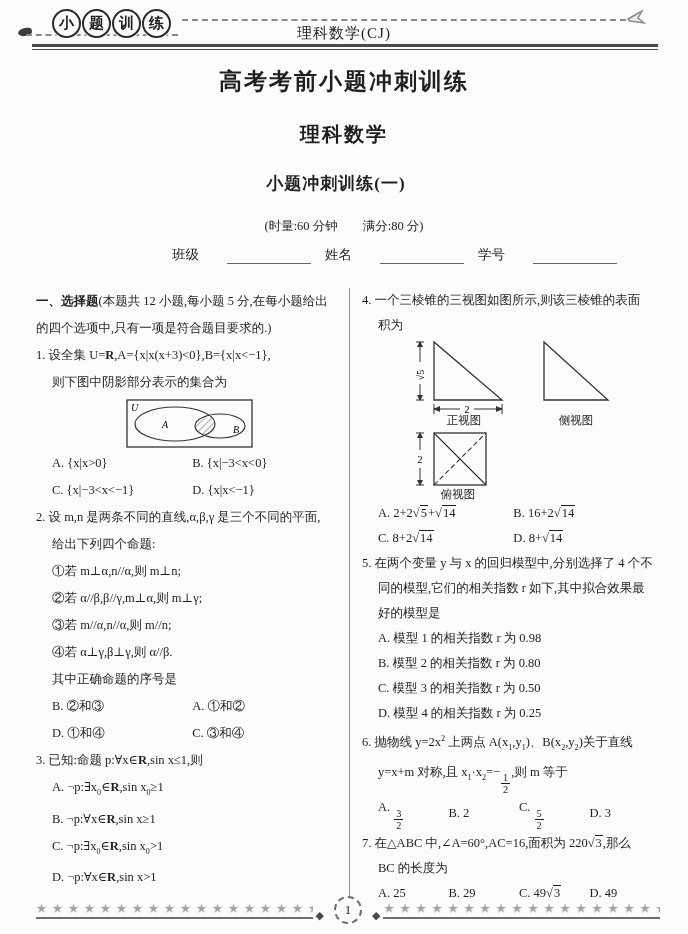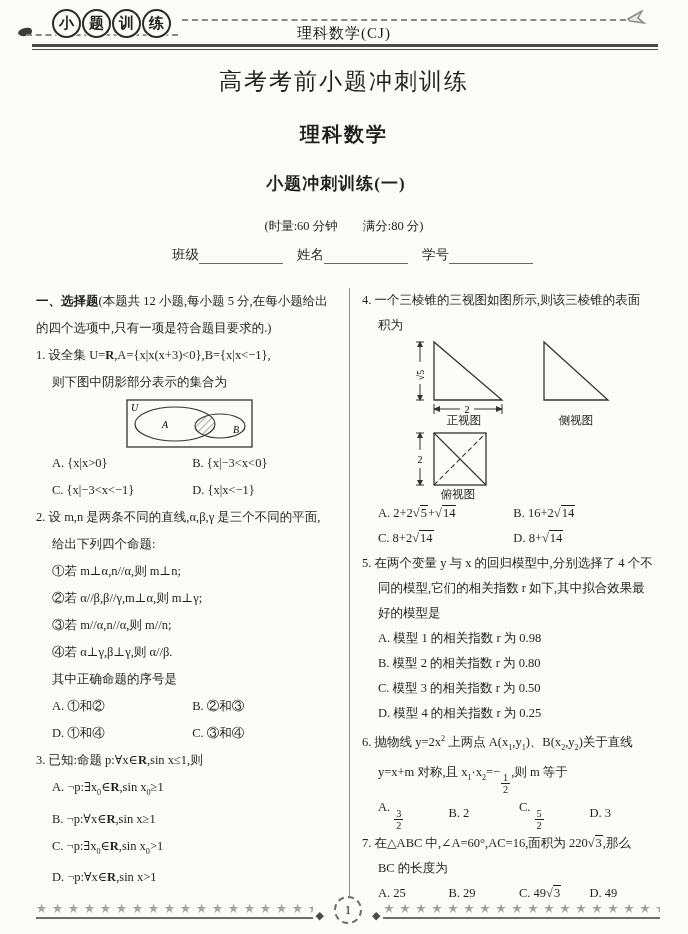--- a/index.html
+++ b/index.html
@@ -17,27 +17,27 @@
     box-shadow:0 0 0 1px #fbfbf9;z-index:2;
   }
   .hdr-dash-top{position:absolute;left:182px;right:62px;top:19px;border-top:2px dashed #8a8a8a;}
   .hdr-dash-low{position:absolute;left:26px;width:152px;top:34px;border-top:2px dashed #8a8a8a;}
   .ink-blob{position:absolute;left:18px;top:28px;width:14px;height:8px;background:#3c3c3c;border-radius:60% 40% 50% 50%;transform:rotate(-8deg);}
   .pointer{position:absolute;right:38px;top:10px;}
   .course{position:absolute;left:0;right:0;top:24px;text-align:center;font-size:15px;font-weight:normal;letter-spacing:1px;}
   .rule1{position:absolute;left:32px;right:30px;top:44px;height:3px;background:#4a4a4a;}
   .rule2{position:absolute;left:32px;right:30px;top:49px;height:1px;background:#4a4a4a;}
   
-  .t-main{position:absolute;left:0;right:0;top:66px;text-align:center;font-size:23px;font-weight:normal;letter-spacing:2px;}
+  .t-main{position:absolute;left:0;right:0;top:66px;text-align:center;font-size:23px;font-weight:bold;letter-spacing:2px;}
   .t-sub{position:absolute;left:0;right:0;top:121px;text-align:center;font-size:20px;font-weight:bold;letter-spacing:2px;}
   .t-sec{position:absolute;left:0;right:16px;top:172px;text-align:center;font-size:17px;font-weight:bold;letter-spacing:1px;}
   .t-meta{position:absolute;left:0;right:0;top:218px;text-align:center;font-size:12.5px;}
   
   .fields{position:absolute;left:172px;top:246px;display:flex;font-size:13.5px;}
-  .fgroup{margin-right:14px;display:flex;align-items:flex-end;}
+  .fgroup{margin-right:14px;display:flex;align-items:flex-end;gap:28px;}
   .fline{display:inline-block;width:84px;border-bottom:1px solid #666;height:15px;}
   
   .cols{position:absolute;left:36px;right:28px;top:288px;display:flex;}
   .colL{width:308px;font-size:12.5px;line-height:27px;}
   .colR{flex:1;font-size:12.5px;line-height:25px;border-left:1px solid #8f8f8f;padding-left:12px;margin-left:5px;}
   .ln{white-space:nowrap;}
   .ind{padding-left:16px;}
   .opt2{display:flex;padding-left:16px;font-family:Liberation Serif, serif;}
   .opt2 .o{width:48%;white-space:nowrap;}
   .opt4{display:flex;padding-left:16px;align-items:center;}
@@ -151,22 +151,22 @@
 
     <div>
       <div class="ln">2. 设 m,n 是两条不同的直线,α,β,γ 是三个不同的平面,</div>
       <div class="ln ind">给出下列四个命题:</div>
       <div class="ln ind">①若 m⊥α,n//α,则 m⊥n;</div>
       <div class="ln ind">②若 α//β,β//γ,m⊥α,则 m⊥γ;</div>
       <div class="ln ind">③若 m//α,n//α,则 m//n;</div>
       <div class="ln ind">④若 α⊥γ,β⊥γ,则 α//β.</div>
       <div class="ln ind">其中正确命题的序号是</div>
       <div class="opt2">
+        <span class="o">B. ②和③</span>
         <span class="o">A. ①和②</span>
-        <span class="o">B. ②和③</span>
       </div>
       <div class="opt2">
         <span class="o">D. ①和④</span>
         <span class="o">C. ③和④</span>
       </div>
     </div>
 
     <div>
       <div class="ln">3. 已知:命题 p:∀x∈<b>R</b>,sin x≤1,则</div>
       <div class="ln ind">A. ¬p:∃x<sub>0</sub>∈<b>R</b>,sin x<sub>0</sub>≥1</div>

